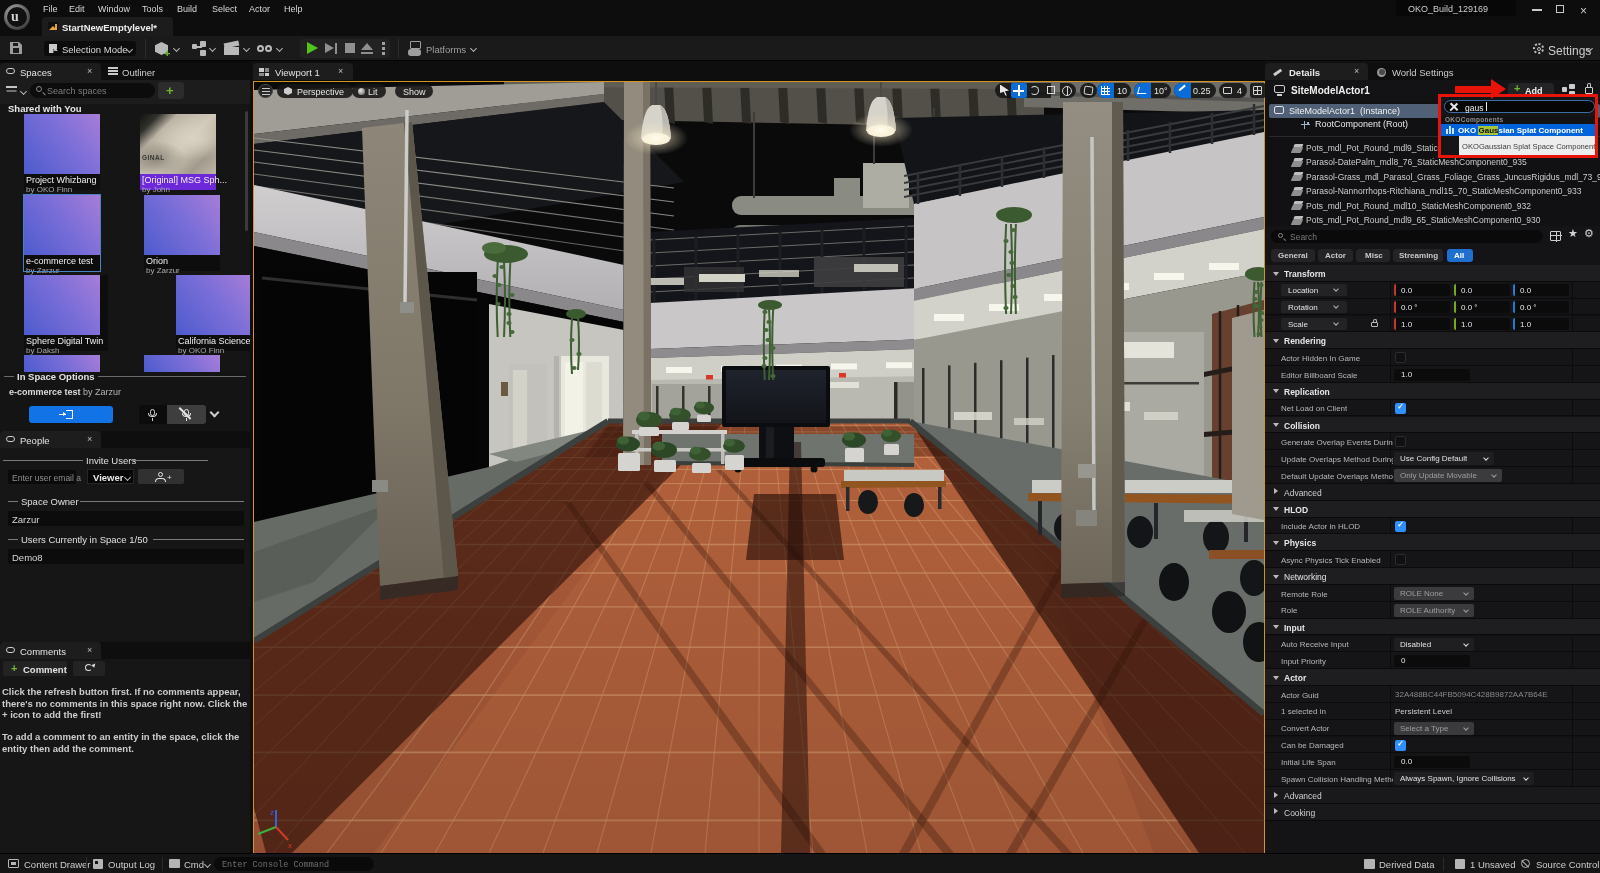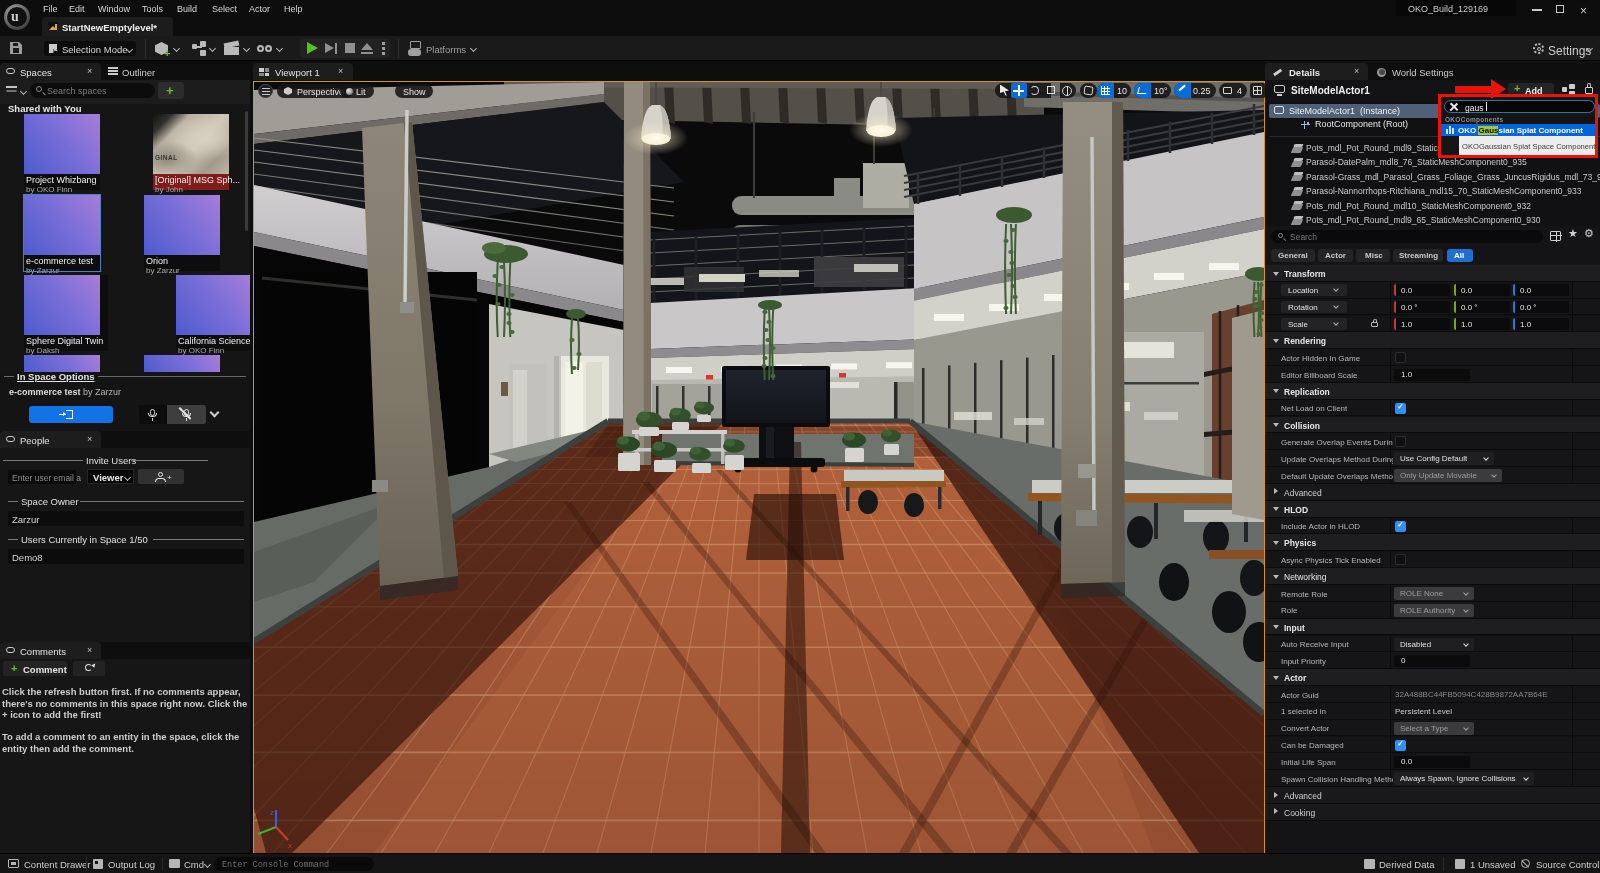--- a/index.html
+++ b/index.html
@@ -117,21 +117,21 @@
     <div class="abs" style="left:166px;top:22px;color:#6fba2c;font-size:13px;font-weight:bold;">+</div>
 
     <div class="abs" style="left:0;top:43px;width:250px;height:750px;background:#151515;"></div>
     <div class="abs txt" style="left:8px;top:42px;color:#e8e8e8;font-weight:bold;font-size:9.5px;">Shared with You</div>
 
     <div class="abs" style="left:24px;top:53px;width:76px;height:76px;background:#0d0d0d;">
       <div style="width:76px;height:60px;background:linear-gradient(52deg,#4d5bcd 0%,#7a6ed8 55%,#a77dd8 100%);"></div>
       <div class="txt" style="color:#f0f0f0;font-size:9px;padding:1px 0 0 2px;">Project Whizbang</div>
       <div class="txt" style="color:#a9a9a9;font-size:8px;padding-left:2px;">by OKO Finn</div>
     </div>
-    <div class="abs" style="left:153px;top:53px;width:76px;height:76px;background:#7f1d1d;">
+    <div class="abs" style="left:140px;top:53px;width:76px;height:76px;background:#6d28d9;">
       <div style="width:76px;height:60px;background:
         radial-gradient(ellipse 30px 18px at 20% 75%, #8f897c 0%, rgba(143,137,124,0) 100%),
         radial-gradient(ellipse 40px 22px at 70% 40%, #d9d2c2 0%, rgba(217,210,194,0) 100%),
         linear-gradient(135deg,#121210 0%,#30302c 14%,#bab2a2 28%,#cfc8b8 55%,#a29b8d 80%,#bdb5a5 100%);position:relative;">
         <div class="abs" style="left:2px;top:40px;color:#3a3a38;font-size:6.5px;font-weight:bold;letter-spacing:0.5px;">GINAL</div>
       </div>
       <div class="txt" style="color:#f0f0f0;font-size:9px;padding:1px 0 0 2px;">[Original] MSG Sph...</div>
       <div class="txt" style="color:#a9a9a9;font-size:8px;padding-left:2px;">by John</div>
     </div>
     <div class="abs" style="left:24px;top:134px;width:76px;height:76px;background:#0d0d0d;outline:1.5px solid #4a80c4;">
@@ -153,21 +153,21 @@
       <div style="width:76px;height:60px;background:linear-gradient(52deg,#4d5bcd 0%,#7a6ed8 55%,#a77dd8 100%);"></div>
       <div class="txt" style="color:#f0f0f0;font-size:9px;padding:1px 0 0 2px;">California Science...</div>
       <div class="txt" style="color:#a9a9a9;font-size:8px;padding-left:2px;">by OKO Finn</div>
     </div>
     <div class="abs" style="left:24px;top:294px;width:76px;height:17px;background:linear-gradient(52deg,#4d5bcd 0%,#7a6ed8 55%,#a77dd8 100%);"></div>
     <div class="abs" style="left:144px;top:294px;width:76px;height:17px;background:linear-gradient(52deg,#4d5bcd 0%,#7a6ed8 55%,#a77dd8 100%);"></div>
     <div class="abs" style="left:245px;top:50px;width:3px;height:120px;background:#3a3a3a;border-radius:2px;"></div>
 
     <div class="abs" style="left:0;top:311px;width:250px;height:130px;background:#141414;"></div>
     <div class="abs" style="left:4px;top:315px;width:10px;height:1px;background:#6a6a6a;"></div>
-    <div class="abs txt" style="left:17px;top:310px;color:#e3e3e3;font-weight:bold;font-size:9.5px;text-decoration:underline;">In Space Options</div>
+    <div class="abs txt" style="left:17px;top:310px;color:#e3e3e3;font-weight:bold;font-size:9.5px;">In Space Options</div>
     <div class="abs" style="left:98px;top:315px;width:148px;height:1px;background:#6a6a6a;"></div>
     <div class="abs txt" style="left:9px;top:326px;color:#dcdcdc;font-size:9px;"><b>e-commerce test</b> <span style="color:#b5b5b5;">by Zarzur</span></div>
 
     <div class="abs" style="left:29px;top:345px;width:84px;height:17px;background:#1273e6;border-radius:3px;"></div>
     <div class="abs" style="left:66px;top:349px;width:7px;height:9px;border:1.4px solid #fff;border-left:none;"></div>
     <div class="abs" style="left:59px;top:352.5px;width:7px;height:1.6px;background:#fff;"></div>
     <div class="abs" style="left:63px;top:351px;width:0;height:0;border-left:3px solid #fff;border-top:2.5px solid transparent;border-bottom:2.5px solid transparent;"></div>
 
     <div class="abs" style="left:139px;top:344px;width:28px;height:19px;background:#0c0c0c;border-radius:3px 0 0 3px;"></div>
     <div class="abs" style="left:150px;top:348px;width:5px;height:7px;border:1.3px solid #d5d5d5;border-radius:3px;"></div>
@@ -647,21 +647,21 @@
   </div>
 
   <div id="vptools">
     <div class="abs" style="left:258px;top:84px;width:15px;height:14px;background:rgba(30,30,30,0.9);border:1px solid #4a4a4a;border-radius:7px;z-index:30;">
       <div style="margin:3px 3px;width:8px;height:1.3px;background:#c9c9c9;box-shadow:0 3px #c9c9c9,0 6px #c9c9c9;"></div>
       </div>
     <div class="abs" style="left:277px;top:84px;width:76px;height:14px;background:rgba(22,22,22,0.88);border-radius:8px;z-index:30;">
       <div class="abs" style="left:7px;top:3px;width:8px;height:8px;background:#cdcdcd;clip-path:polygon(50% 0,100% 25%,100% 75%,50% 100%,0 75%,0 25%);"></div>
       <div class="abs txt" style="left:20px;top:2.5px;color:#e5e5e5;">Perspective</div>
       </div>
-    <div class="abs" style="left:340px;top:84px;width:34px;height:14px;background:rgba(22,22,22,0.88);border-radius:8px;z-index:30;">
+    <div class="abs" style="left:352px;top:84px;width:34px;height:14px;background:rgba(22,22,22,0.88);border-radius:8px;z-index:30;">
       <div class="abs" style="left:6px;top:3.5px;width:7px;height:7px;border-radius:50%;background:radial-gradient(circle at 35% 35%, #e8e8e8, #5a5a5a);"></div>
       <div class="abs txt" style="left:16px;top:2.5px;color:#e5e5e5;">Lit</div>
       </div>
     <div class="abs" style="left:395px;top:84px;width:38px;height:14px;background:rgba(22,22,22,0.88);border-radius:8px;z-index:30;">
       <div class="abs txt" style="left:8px;top:2.5px;color:#e5e5e5;">Show</div>
       </div>
     <div class="abs" style="left:995px;top:83px;width:56px;height:15px;background:rgba(18,18,18,0.85);border-radius:8px 0 0 8px;z-index:30;"></div>
     <div class="abs" style="left:1000px;top:84.5px;width:9px;height:11px;background:#e8e8e8;clip-path:polygon(0 0, 100% 55%, 55% 62%, 75% 100%, 60% 100%, 42% 66%, 0 78%);z-index:31;"></div>
     <div class="abs" style="left:1011px;top:83px;width:16px;height:15px;background:#0a6cd6;border-radius:2px;z-index:31;">
       <div class="abs" style="left:7px;top:2px;width:1.5px;height:11px;background:#fff;"></div>

